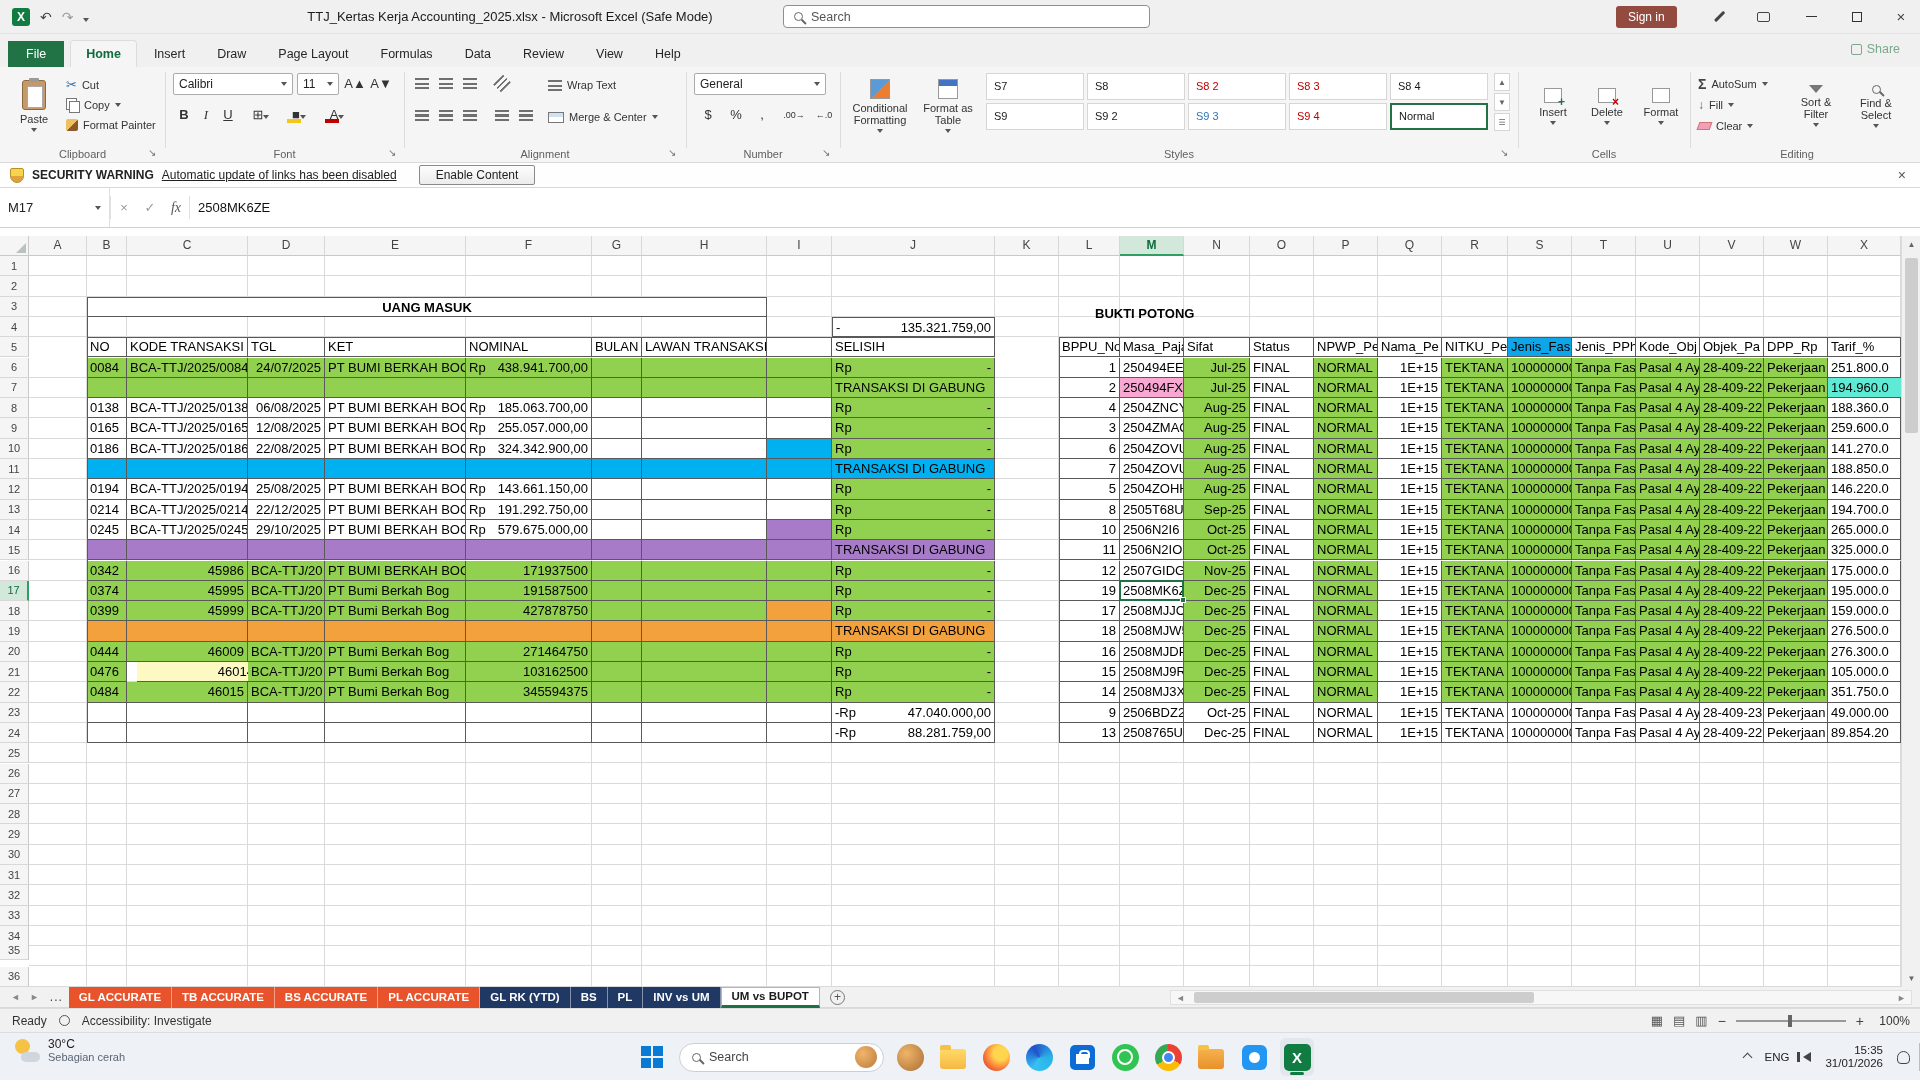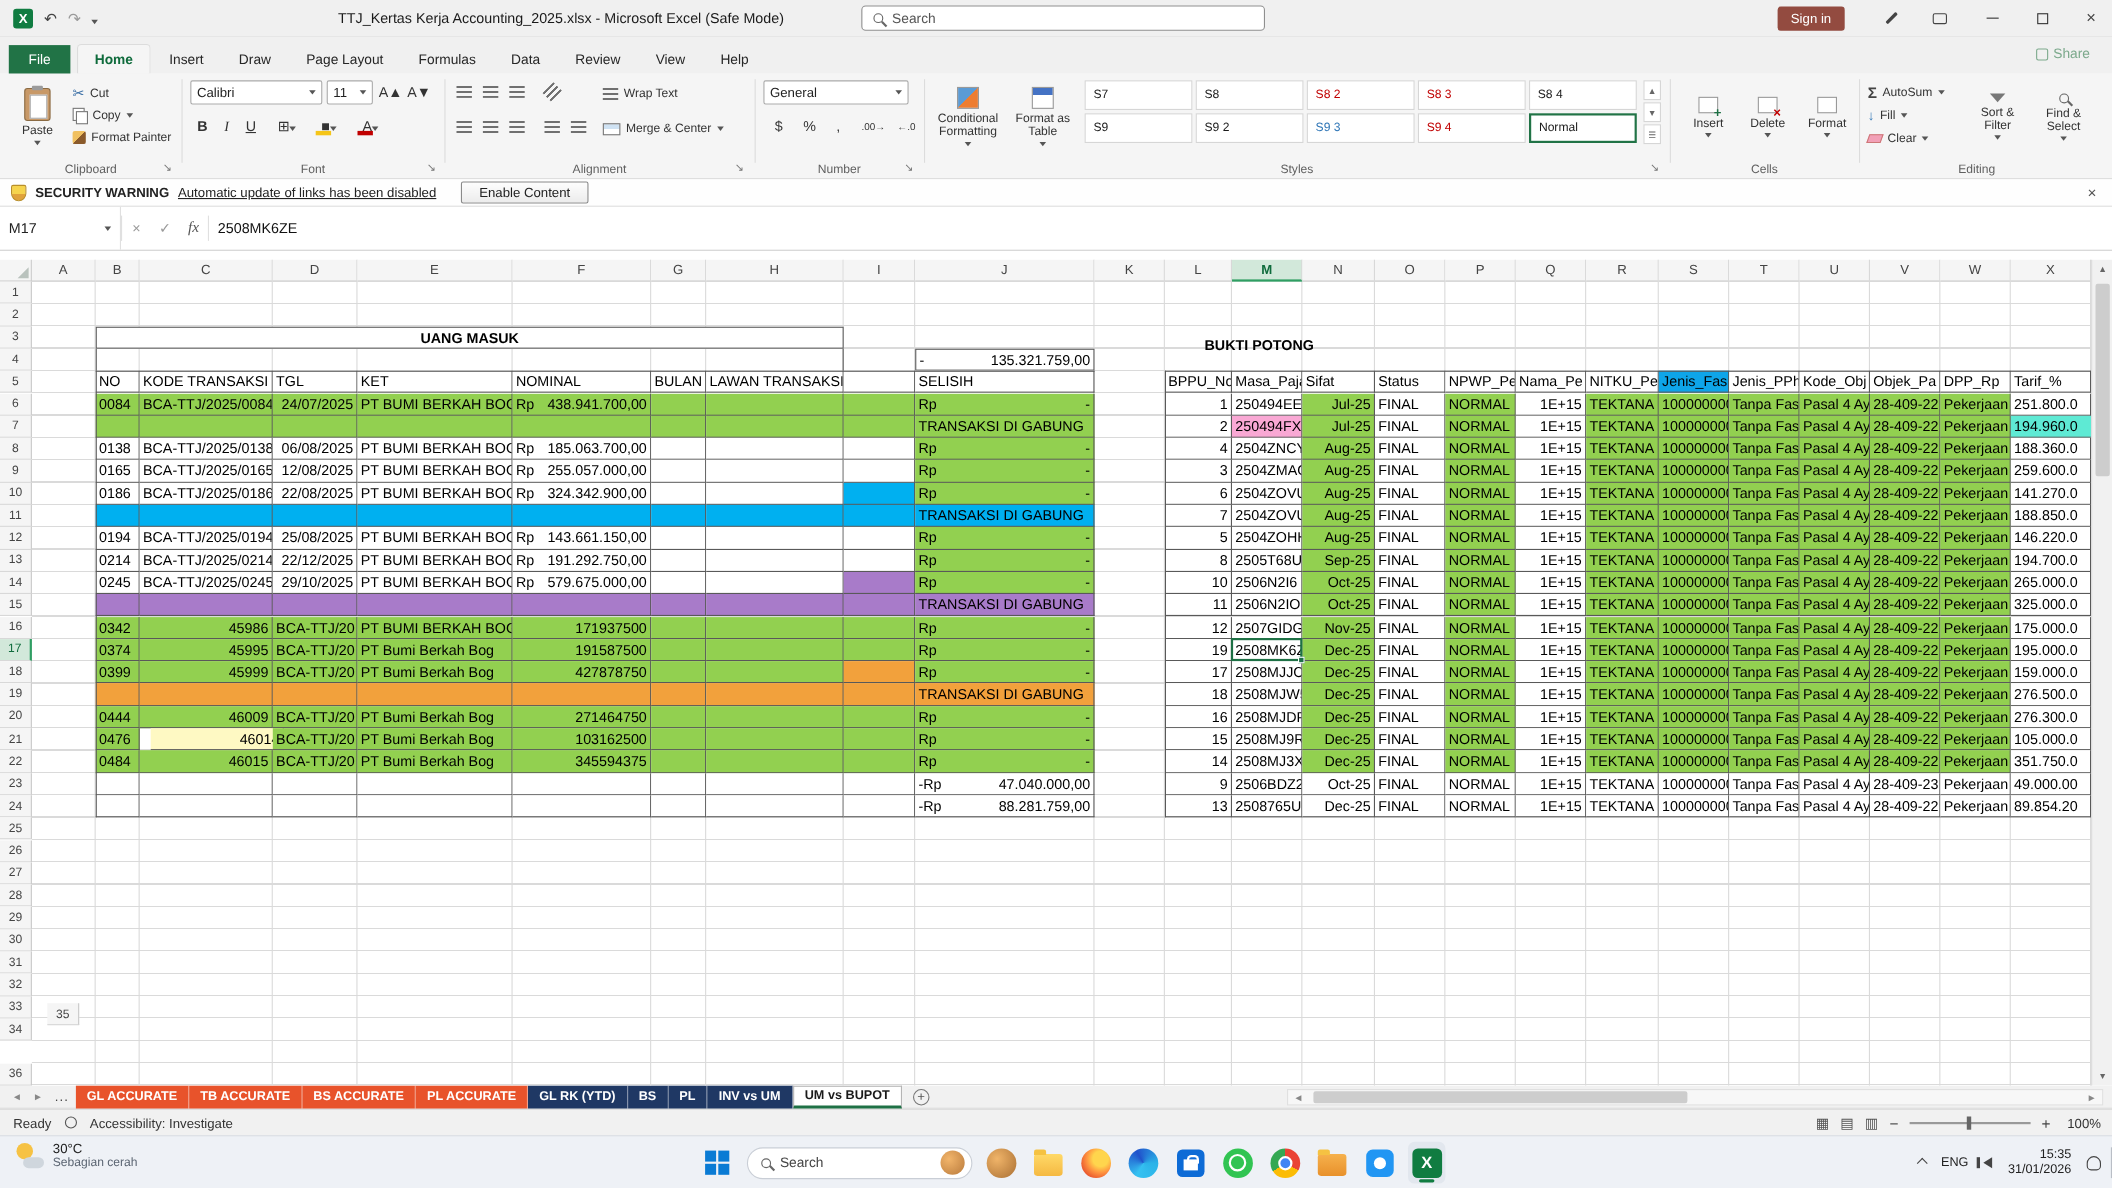--- a/index.html
+++ b/index.html
@@ -440,21 +440,21 @@
     <div class="rowhdr" style="top: 507.2px; height: 20.3px; width: 29px;">25</div>
     <div class="rowhdr" style="top: 527.5px; height: 20.3px; width: 29px;">26</div>
     <div class="rowhdr" style="top: 547.8px; height: 20.3px; width: 29px;">27</div>
     <div class="rowhdr" style="top: 568.1px; height: 20.3px; width: 29px;">28</div>
     <div class="rowhdr" style="top: 588.4px; height: 20.3px; width: 29px;">29</div>
     <div class="rowhdr" style="top: 608.7px; height: 20.3px; width: 29px;">30</div>
     <div class="rowhdr" style="top: 629px; height: 20.3px; width: 29px;">31</div>
     <div class="rowhdr" style="top: 649.3px; height: 20.3px; width: 29px;">32</div>
     <div class="rowhdr" style="top: 669.6px; height: 20.3px; width: 29px;">33</div>
     <div class="rowhdr" style="top: 689.9px; height: 20.3px; width: 29px;">34</div>
-    <div class="rowhdr" style="top: 676px; height: 20.3px; width: 29px; margin-left: 43px;">35</div>
+    <div class="rowhdr" style="top: 704px; height: 20.3px; width: 29px;">35</div>
     <div class="rowhdr" style="top: 730.5px; height: 20.3px; width: 29px;">36</div>
     <div class="gridbg" style="left: 29px; top: 20px; width: 1872px; height: 730.8px;"></div>
     <div class="vline" style="left: 86px; top: 20px; height: 730.8px;"></div>
     <div class="vline" style="left: 126px; top: 20px; height: 730.8px;"></div>
     <div class="vline" style="left: 247px; top: 20px; height: 730.8px;"></div>
     <div class="vline" style="left: 324px; top: 20px; height: 730.8px;"></div>
     <div class="vline" style="left: 465px; top: 20px; height: 730.8px;"></div>
     <div class="vline" style="left: 591px; top: 20px; height: 730.8px;"></div>
     <div class="vline" style="left: 641px; top: 20px; height: 730.8px;"></div>
     <div class="vline" style="left: 766px; top: 20px; height: 730.8px;"></div>

